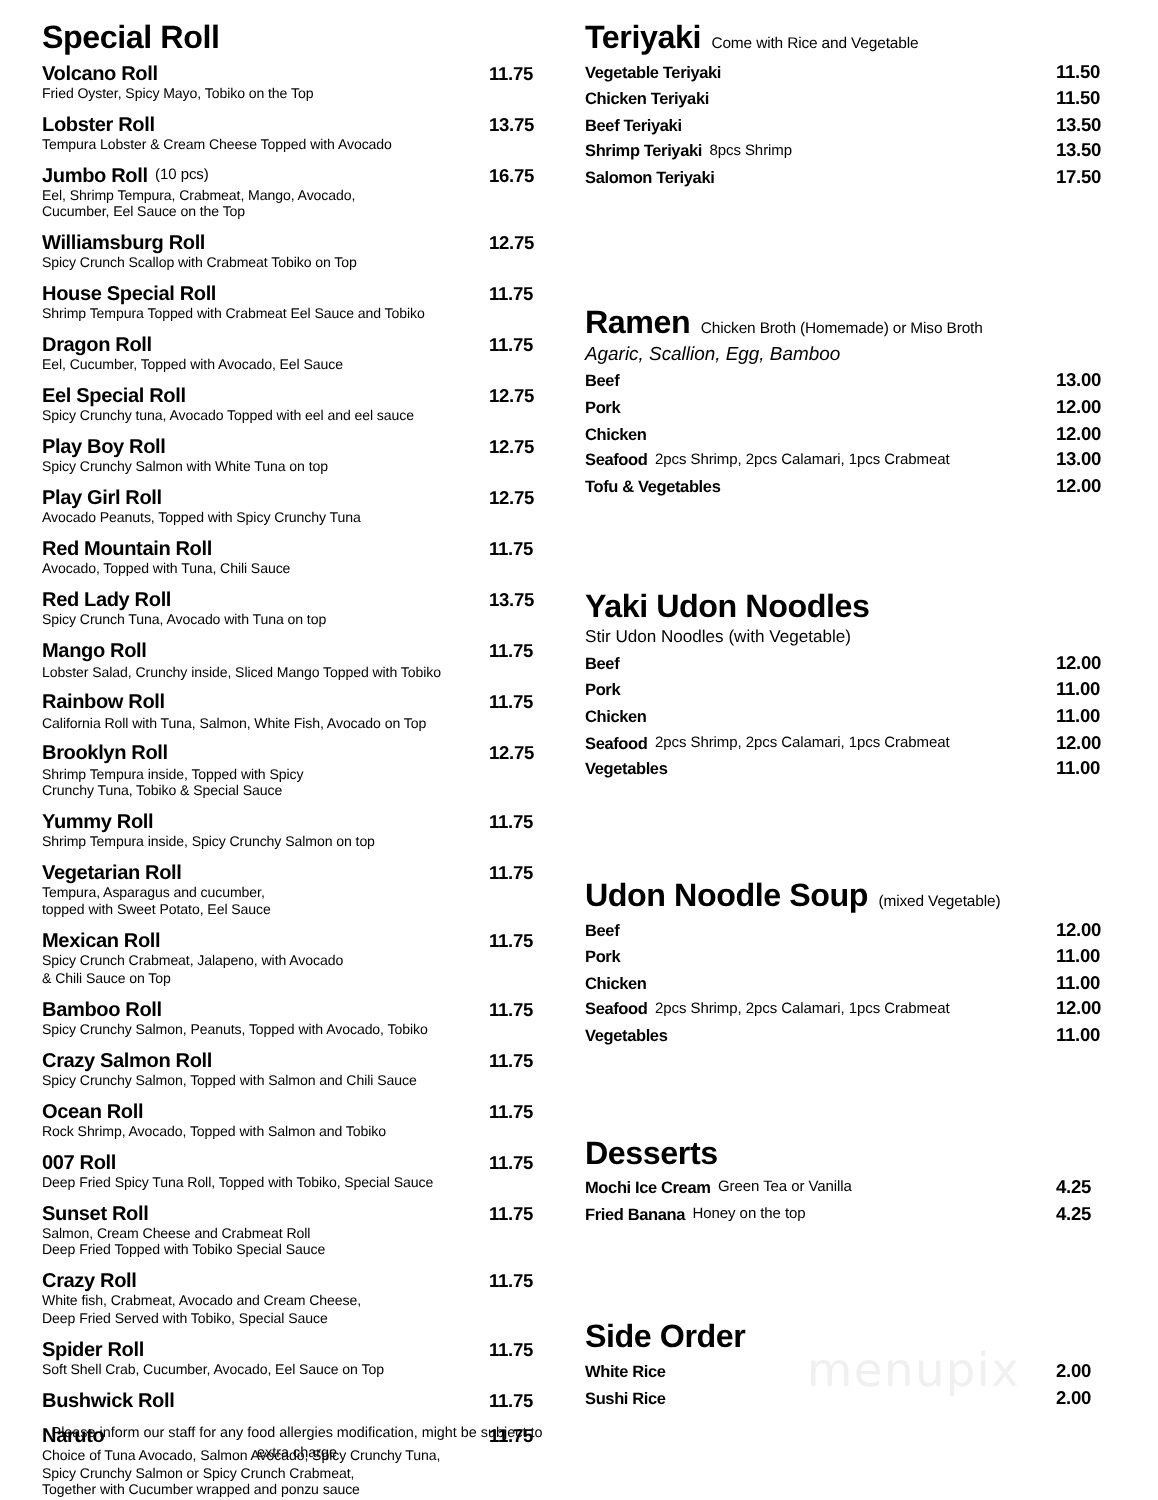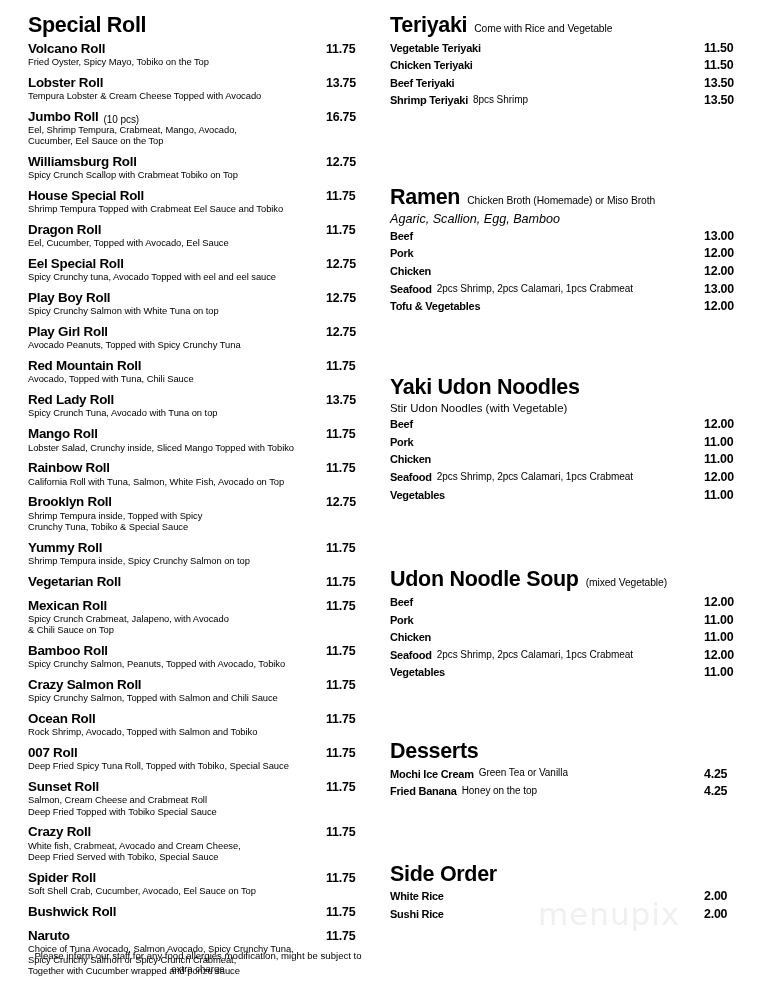--- a/index.html
+++ b/index.html
@@ -75,21 +75,21 @@
     margin-bottom: 1px;
   }
   .item-line {
     display: flex;
     align-items: baseline;
     justify-content: space-between;
     width: 100%;
   }
   .item-namewrap {
     display: flex;
-    align-items: flex-end;
+    align-items: center;
     gap: 5px;
     min-width: 0;
   }
   .item-name {
     font-size: 11px;
     font-weight: 700;
     letter-spacing: -0.25px;
     line-height: 1.28;
     white-space: nowrap;
   }
@@ -299,20 +299,22 @@
             </div>
             <div class="item-desc">Shrimp Tempura inside, Spicy Crunchy Salmon on top</div>
           </div>
           <div class="item">
             <div class="item-line">
               <div class="item-namewrap">
                 <span class="item-name">Vegetarian Roll</span>
               </div>
               <span class="item-price">11.75</span>
             </div>
+            <div class="item-desc">Tempura, Asparagus and cucumber,
+topped with Sweet Potato, Eel Sauce</div>
           </div>
           <div class="item">
             <div class="item-line">
               <div class="item-namewrap">
                 <span class="item-name">Mexican Roll</span>
               </div>
               <span class="item-price">11.75</span>
             </div>
             <div class="item-desc">Spicy Crunch Crabmeat, Jalapeno, with Avocado
 &amp; Chili Sauce on Top</div>
@@ -438,20 +440,28 @@
           </div>
           <div class="item">
             <div class="item-line">
               <div class="item-namewrap">
                 <span class="item-name">Shrimp Teriyaki</span>
                 <span class="item-qual">8pcs Shrimp</span>
               </div>
               <span class="item-price">13.50</span>
             </div>
           </div>
+          <div class="item">
+            <div class="item-line">
+              <div class="item-namewrap">
+                <span class="item-name">Salomon Teriyaki</span>
+              </div>
+              <span class="item-price">17.50</span>
+            </div>
+          </div>
         </div>
         <div style="height: 76px;"></div>
         <div class="section">
           <div class="section-head">
             <span class="section-title">Ramen</span>
             <span class="section-note">Chicken Broth (Homemade) or Miso Broth</span>
           </div>
           <div class="section-sub italic">Agaric, Scallion, Egg, Bamboo</div>
           <div class="item">
             <div class="item-line">

